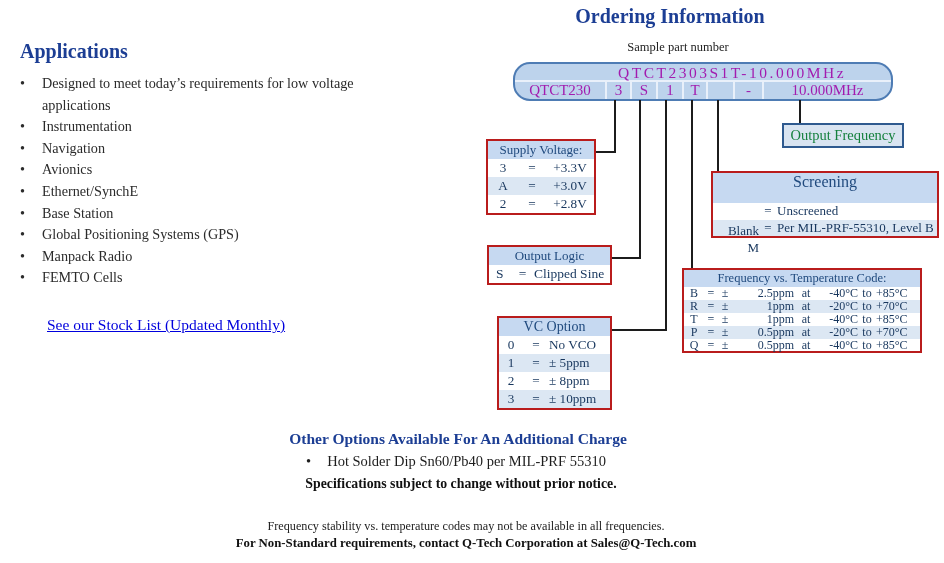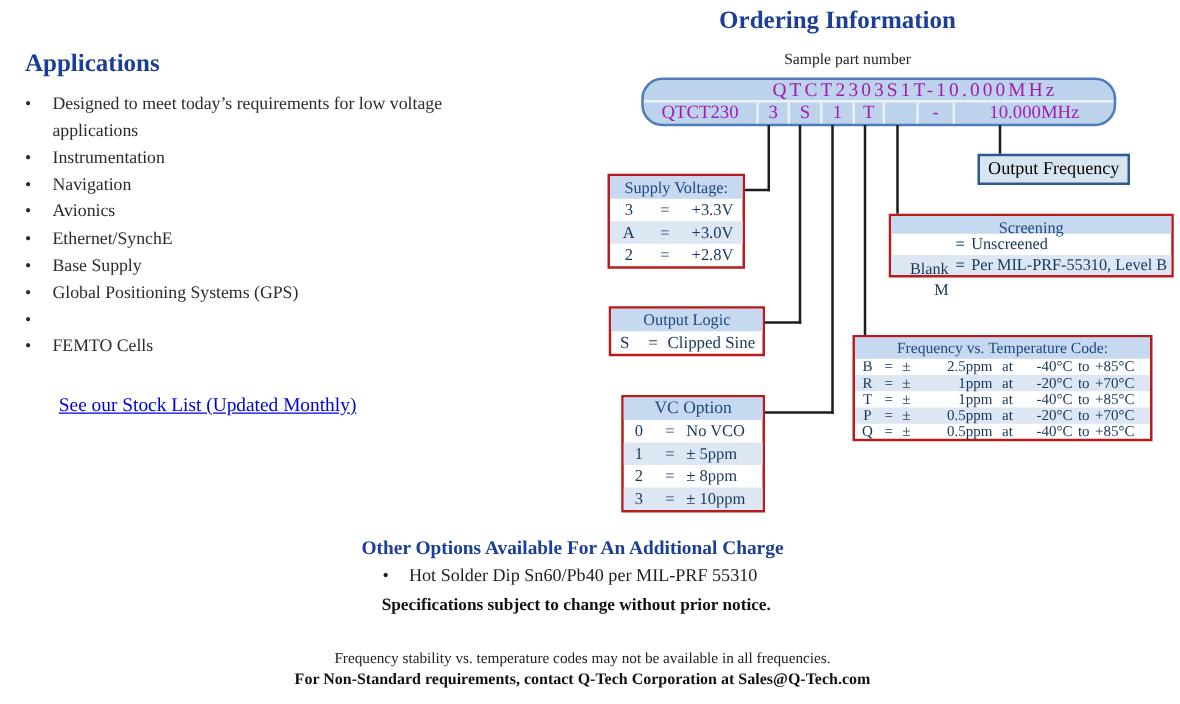--- a/index.html
+++ b/index.html
@@ -59,25 +59,25 @@
   .logic-box .col-code { width:15px; } .logic-box .col-eq { width:23px; text-align:center; } .logic-box .col-val { flex:1; }
 
   .vc-box { left:497px; top:316px; width:115px; font-size:13.2px; }
   .vc-box .optbox-header { height:18px; line-height:18px; font-size:14px; }
   .vc-box .optrow { height:18px; }
   .vc-box .col-code { width:24px; } .vc-box .col-eq { width:26px; } .vc-box .col-val { flex:1; }
 
   .outfreq-box {
     left:782px; top:123px; width:122px; height:25px; background:#d9e4f1;
     border:2px solid #2f5a8f; text-align:center; line-height:21px;
-    font-size:14.5px; color:#000000;
+    font-size:14.5px; color:#15803d;
   }
 
   .screen-box { left:711px; top:171px; width:228px; font-size:13px; }
-  .screen-box .optbox-header { height:14px; line-height:17px; font-size:13px; }
+  .screen-box .optbox-header { height:30px; line-height:17px; font-size:16px; }
   .screen-box .optrow { height:16.5px; }
   .screen-box .col-code { width:46px;margin-top:40px; } .screen-box .col-eq { width:18px; text-align:center; } .screen-box .col-val { flex:1; }
 
   .freq-box { left:682px; top:268px; width:240px; font-size:12px; }
   .freq-box .optbox-header { height:17px; line-height:17px; font-size:12.5px; }
   .freq-box .optrow { height:12.9px; line-height:12.9px; }
   .freq-box .f-code { width:20px; text-align:center; }
   .freq-box .f-eq { width:14px; text-align:center; }
   .freq-box .f-pm { width:14px; text-align:center; }
   .freq-box .f-ppm { width:62px; text-align:right; }
@@ -117,28 +117,29 @@
     <div class="bullet-item">
       <span class="bullet-dot">•</span>
       <span class="bullet-text">Avionics</span>
     </div>
     <div class="bullet-item">
       <span class="bullet-dot">•</span>
       <span class="bullet-text">Ethernet/SynchE</span>
     </div>
     <div class="bullet-item">
       <span class="bullet-dot">•</span>
-      <span class="bullet-text">Base Supply</span>
+      <span class="bullet-text">Base Station</span>
     </div>
     <div class="bullet-item">
       <span class="bullet-dot">•</span>
       <span class="bullet-text">Global Positioning Systems (GPS)</span>
     </div>
     <div class="bullet-item">
       <span class="bullet-dot">•</span>
+      <span class="bullet-text">Manpack Radio</span>
     </div>
     <div class="bullet-item">
       <span class="bullet-dot">•</span>
       <span class="bullet-text">FEMTO Cells</span>
     </div>
   </div>
 
   <div class="abs stock-link">See our Stock List (Updated Monthly)</div>
 
   <div class="abs order-title">Ordering Information</div>

